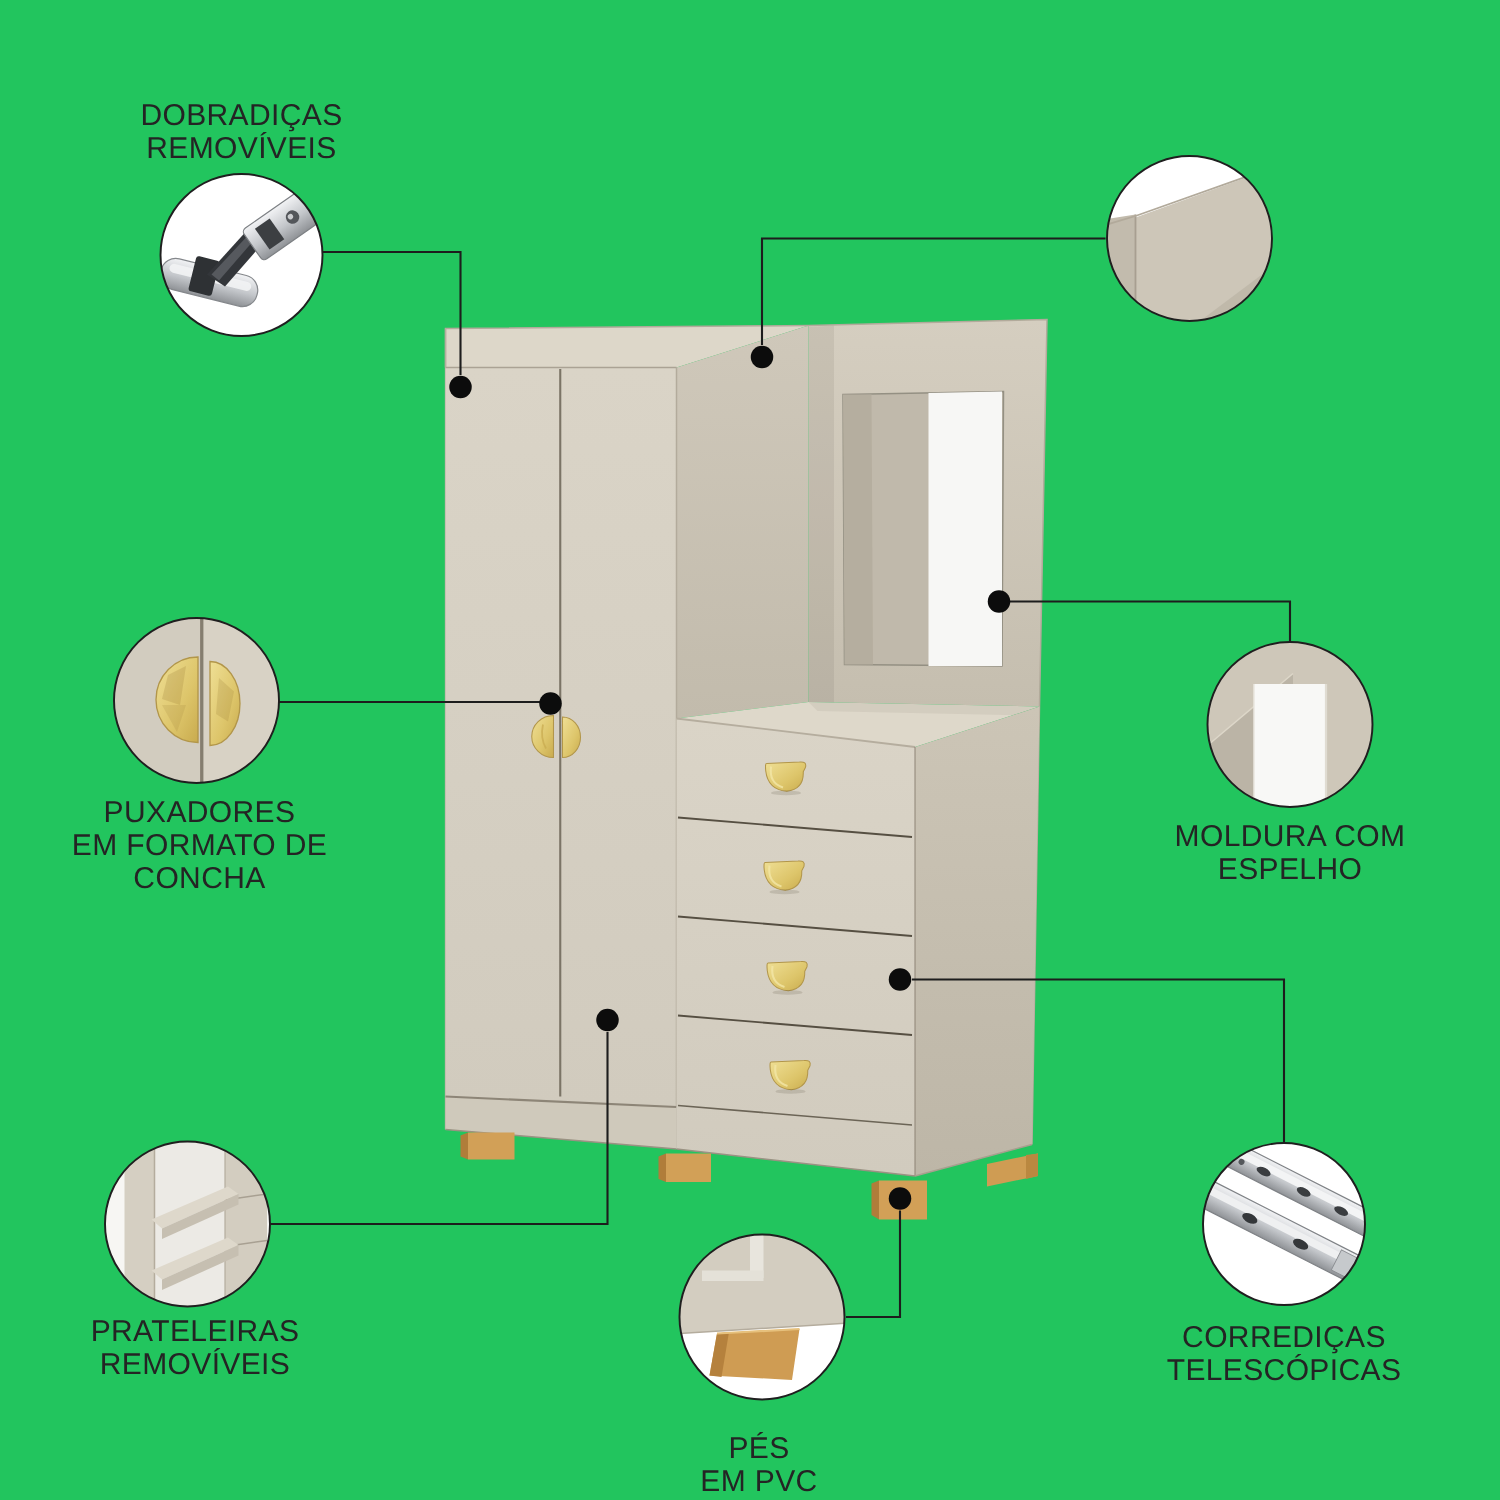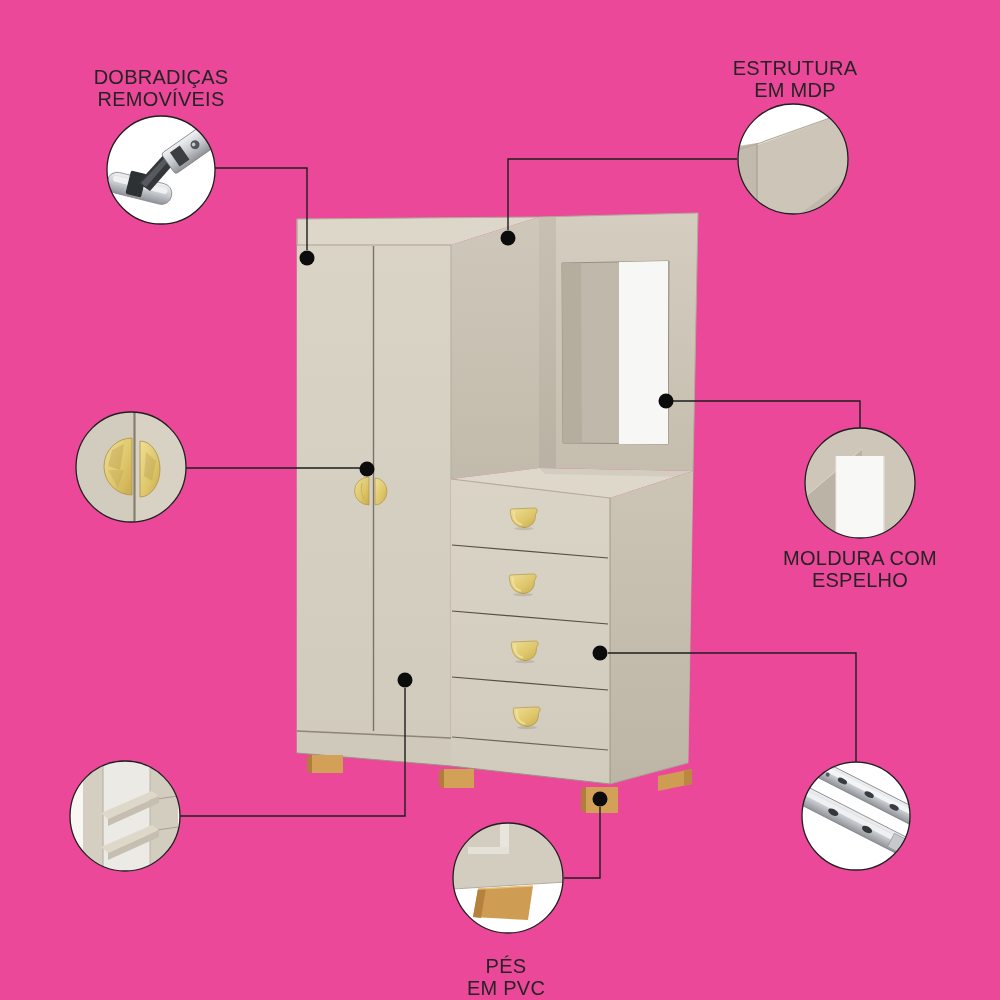--- a/index.html
+++ b/index.html
@@ -1,17 +1,17 @@
 <!DOCTYPE html>
 <html><head>
 <meta charset="utf-8">
 <style>
   html,body{margin:0;padding:0;background:#ffffff;}
   .stage{
-    position:relative;width:1000px;height:1000px;background:#ec4899;
+    position:relative;width:1000px;height:1000px;background:#22c55e;
     overflow:hidden;font-family:"Liberation Sans",sans-serif;
   }
   .stage svg{position:absolute;left:0;top:0;}
   .label{
     position:absolute;transform:translateX(-50%);text-align:center;
     font-size:20px;line-height:22px;letter-spacing:.25px;color:#242424;
     white-space:nowrap;font-weight:400;
   }
 </style>
 </head>
@@ -282,31 +282,40 @@
     </g>
     <circle cx="856" cy="816" r="54" fill="none" stroke="#1f1f1f" stroke-width="1.3"></circle>
   </g>
 </svg>
 
   <div class="label" style="left:161px;top:66px">
     <div>DOBRADIÇAS</div>
     <div>REMOVÍVEIS</div>
   </div>
 
-  <div class="label" style="left:795px;top:57px">
-    <div>ESTRUTURA</div>
-    <div>EM MDP</div>
-  </div>
-
+
+  <div class="label" style="left:133px;top:531px">
+    <div>PUXADORES</div>
+    <div>EM FORMATO DE</div>
+    <div>CONCHA</div>
+  </div>
 
   <div class="label" style="left:860px;top:547px">
     <div>MOLDURA COM</div>
     <div>ESPELHO</div>
   </div>
 
+  <div class="label" style="left:130px;top:877px">
+    <div>PRATELEIRAS</div>
+    <div>REMOVÍVEIS</div>
+  </div>
 
   <div class="label" style="left:506px;top:955px">
     <div>PÉS</div>
     <div>EM PVC</div>
   </div>
 
+  <div class="label" style="left:856px;top:881px">
+    <div>CORREDIÇAS</div>
+    <div>TELESCÓPICAS</div>
+  </div>
 
 </div>
 
 </body></html>

